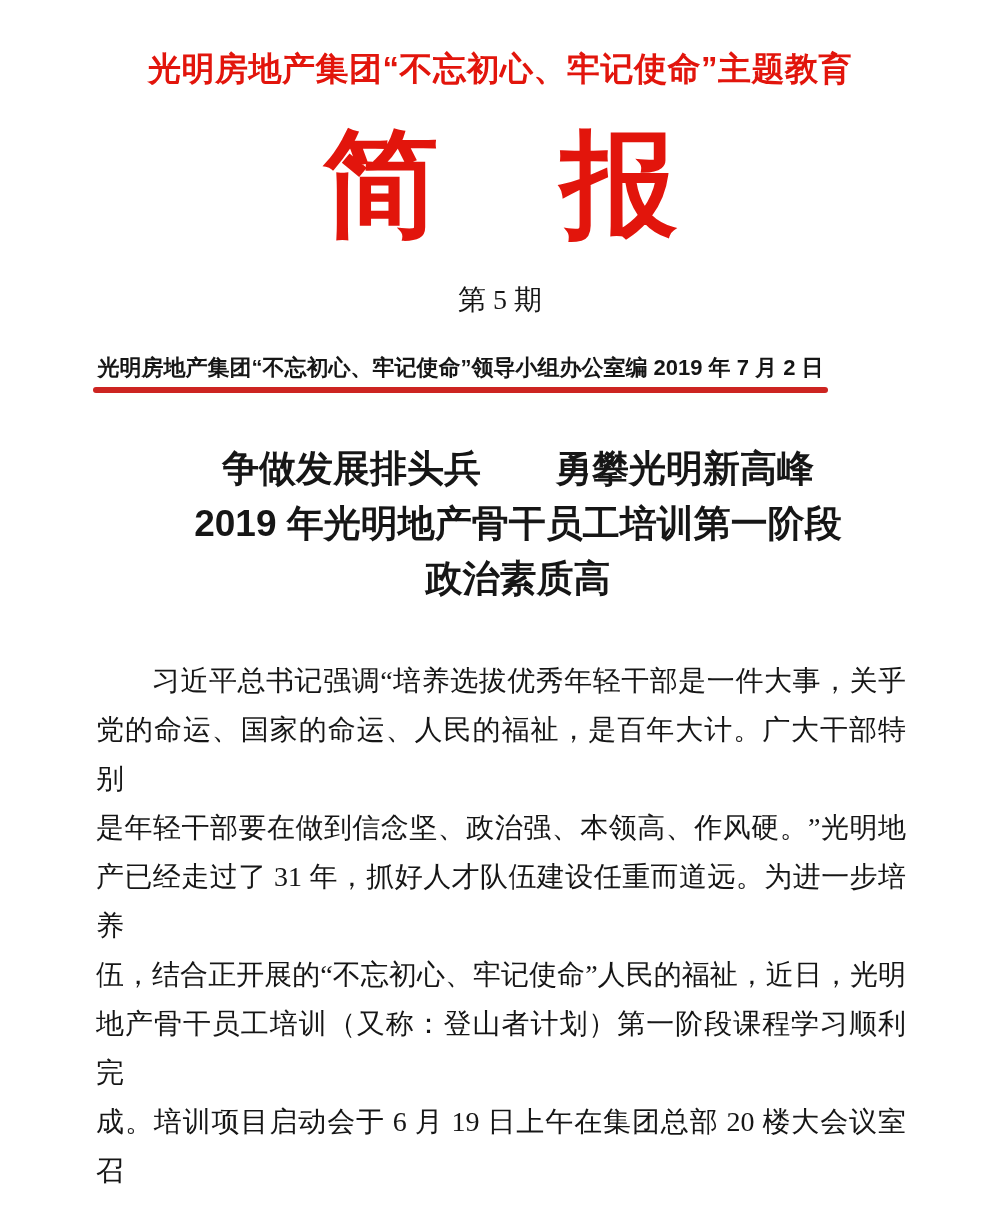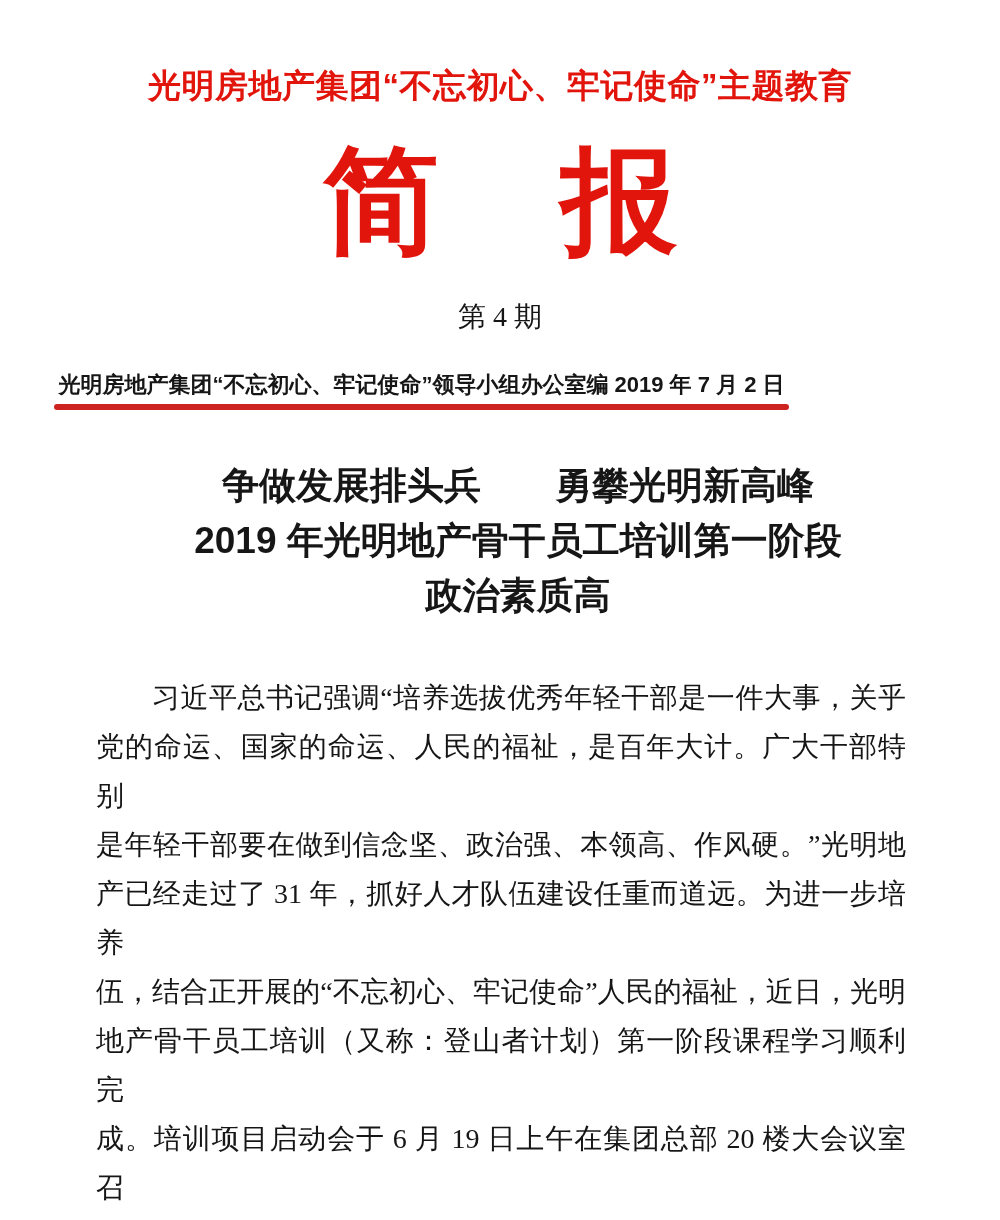--- a/index.html
+++ b/index.html
@@ -11,21 +11,21 @@
   html, body { background: #ffffff; }
   .page {
     position: relative;
     width: 1000px;
     height: 1220px;
     background: #ffffff;
     overflow: hidden;
     color: var(--text_black);
   }
   .masthead {
-    padding-top: 68px;
+    padding-top: 51px;
     text-align: center;
     font-family: "Liberation Sans", "DejaVu Sans", sans-serif;
     font-weight: bold;
     font-size: 33px;
     line-height: 1.1;
     color: var(--accent_red);
     letter-spacing: 0.5px;
   }
   .bulletin {
     margin-top: 40px;
@@ -41,21 +41,21 @@
   .issue {
     margin-top: 40px;
     text-align: center;
     font-family: "Liberation Serif", "DejaVu Serif", serif;
     font-size: 28px;
     line-height: 1.2;
     color: var(--text_black);
   }
   .editor-block {
     margin-top: 37px;
-    margin-left: 54px;
+    margin-left: 93px;
     width: 735px;
   }
   .editor-line {
     text-align: center;
     font-family: "Liberation Sans", "DejaVu Sans", sans-serif;
     font-weight: bold;
     font-size: 22px;
     line-height: 27px;
     color: var(--text_black);
     white-space: nowrap;
@@ -98,21 +98,21 @@
 
 <div class="page">
 
   <div class="masthead">光明房地产集团“不忘初心、牢记使命”主题教育</div>
 
   <div class="bulletin">
     <span>简</span>
     <span>报</span>
   </div>
 
-  <div class="issue">第 4 期</div>
+  <div class="issue">第 5 期</div>
 
   <div class="editor-block">
     <div class="editor-line">光明房地产集团“不忘初心、牢记使命”领导小组办公室编 2019 年 7 月 2 日</div>
     <div class="red-rule"></div>
   </div>
 
   <div class="article-title">
     <div>争做发展排头兵　　勇攀光明新高峰</div>
     <div>2019 年光明地产骨干员工培训第一阶段</div>
     <div>政治素质高</div>

